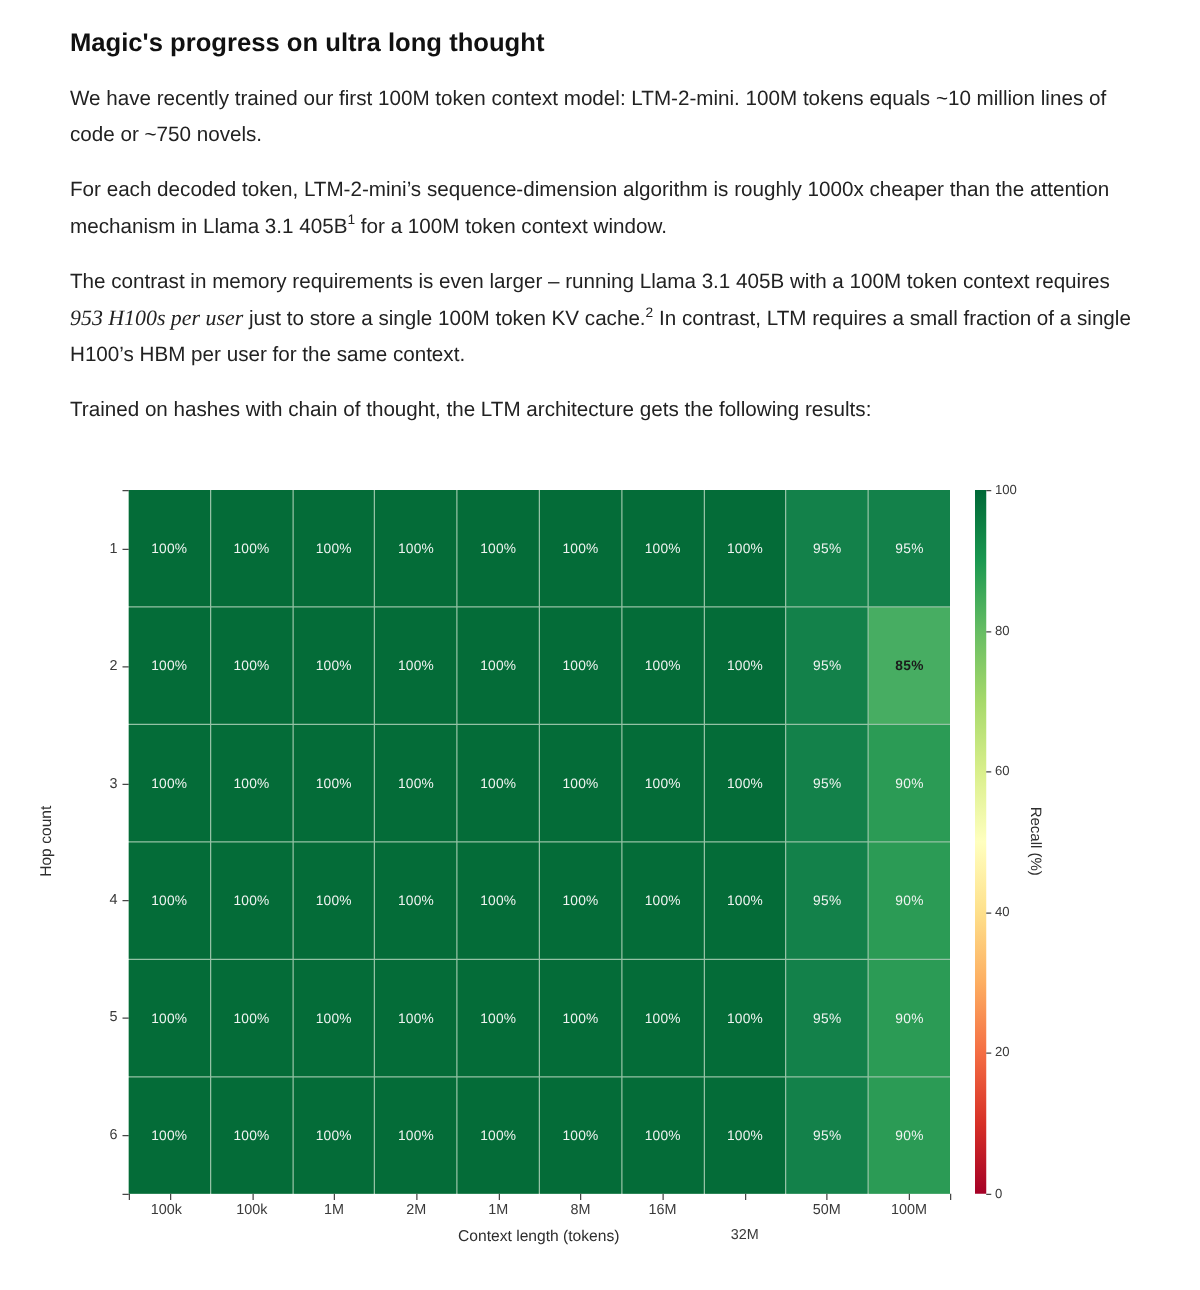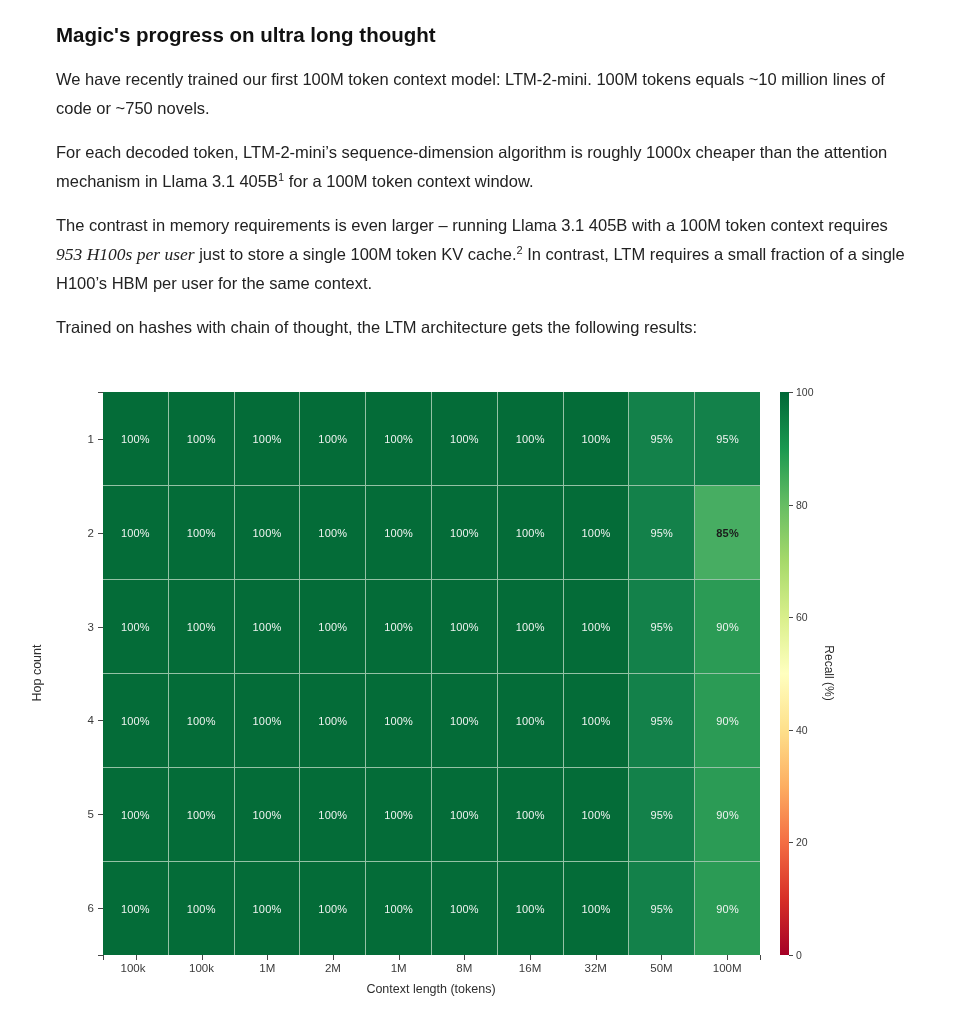--- a/index.html
+++ b/index.html
@@ -137,21 +137,21 @@
         <div class="xlab" style="left: 267.25px;">1M</div>
         <div class="tick-x" style="left: 332.95px;"></div>
         <div class="xlab" style="left: 332.95px;">2M</div>
         <div class="tick-x" style="left: 398.65px;"></div>
         <div class="xlab" style="left: 398.65px;">1M</div>
         <div class="tick-x" style="left: 464.35px;"></div>
         <div class="xlab" style="left: 464.35px;">8M</div>
         <div class="tick-x" style="left: 530.05px;"></div>
         <div class="xlab" style="left: 530.05px;">16M</div>
         <div class="tick-x" style="left: 595.75px;"></div>
-        <div class="xlab" style="left: 595.75px;">32M</div>
+        <div class="xlab" style="left: 595.75px; margin-top: 20px;">32M</div>
         <div class="tick-x" style="left: 661.45px;"></div>
         <div class="xlab" style="left: 661.45px;">50M</div>
         <div class="tick-x" style="left: 727.15px;"></div>
         <div class="xlab" style="left: 727.15px;">100M</div>
       </div>
     <div>
         <div class="tick-y" style="top: 32px;"></div>
         <div class="tick-y" style="top: 595px;"></div>
         <div class="tick-y" style="top: 78.9167px;"></div>
         <div class="ylab" style="top: 78.9167px;">1</div>

